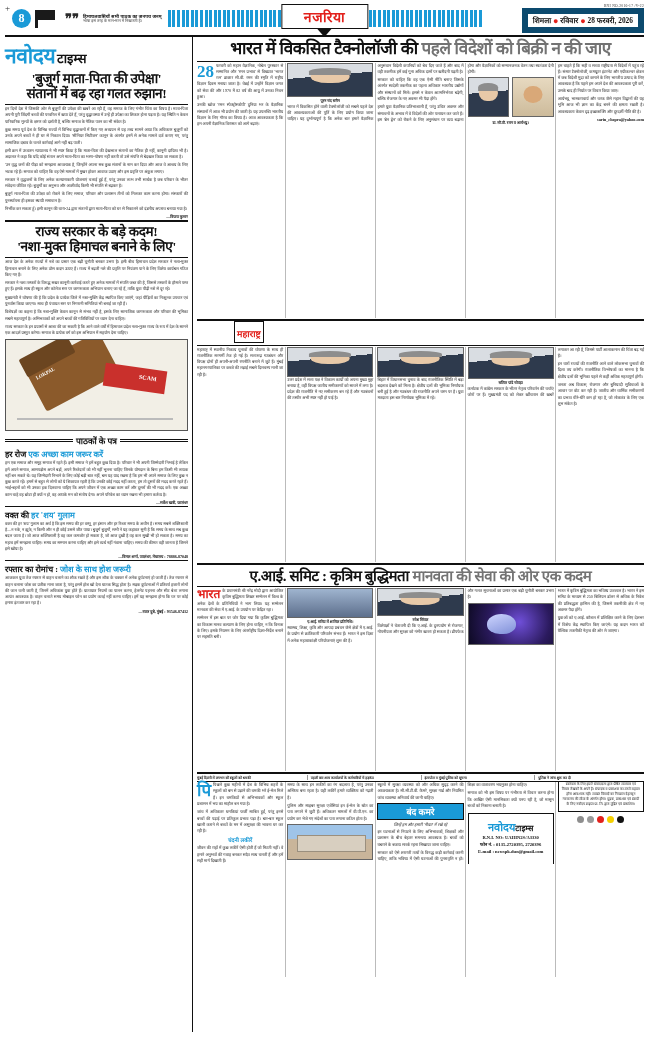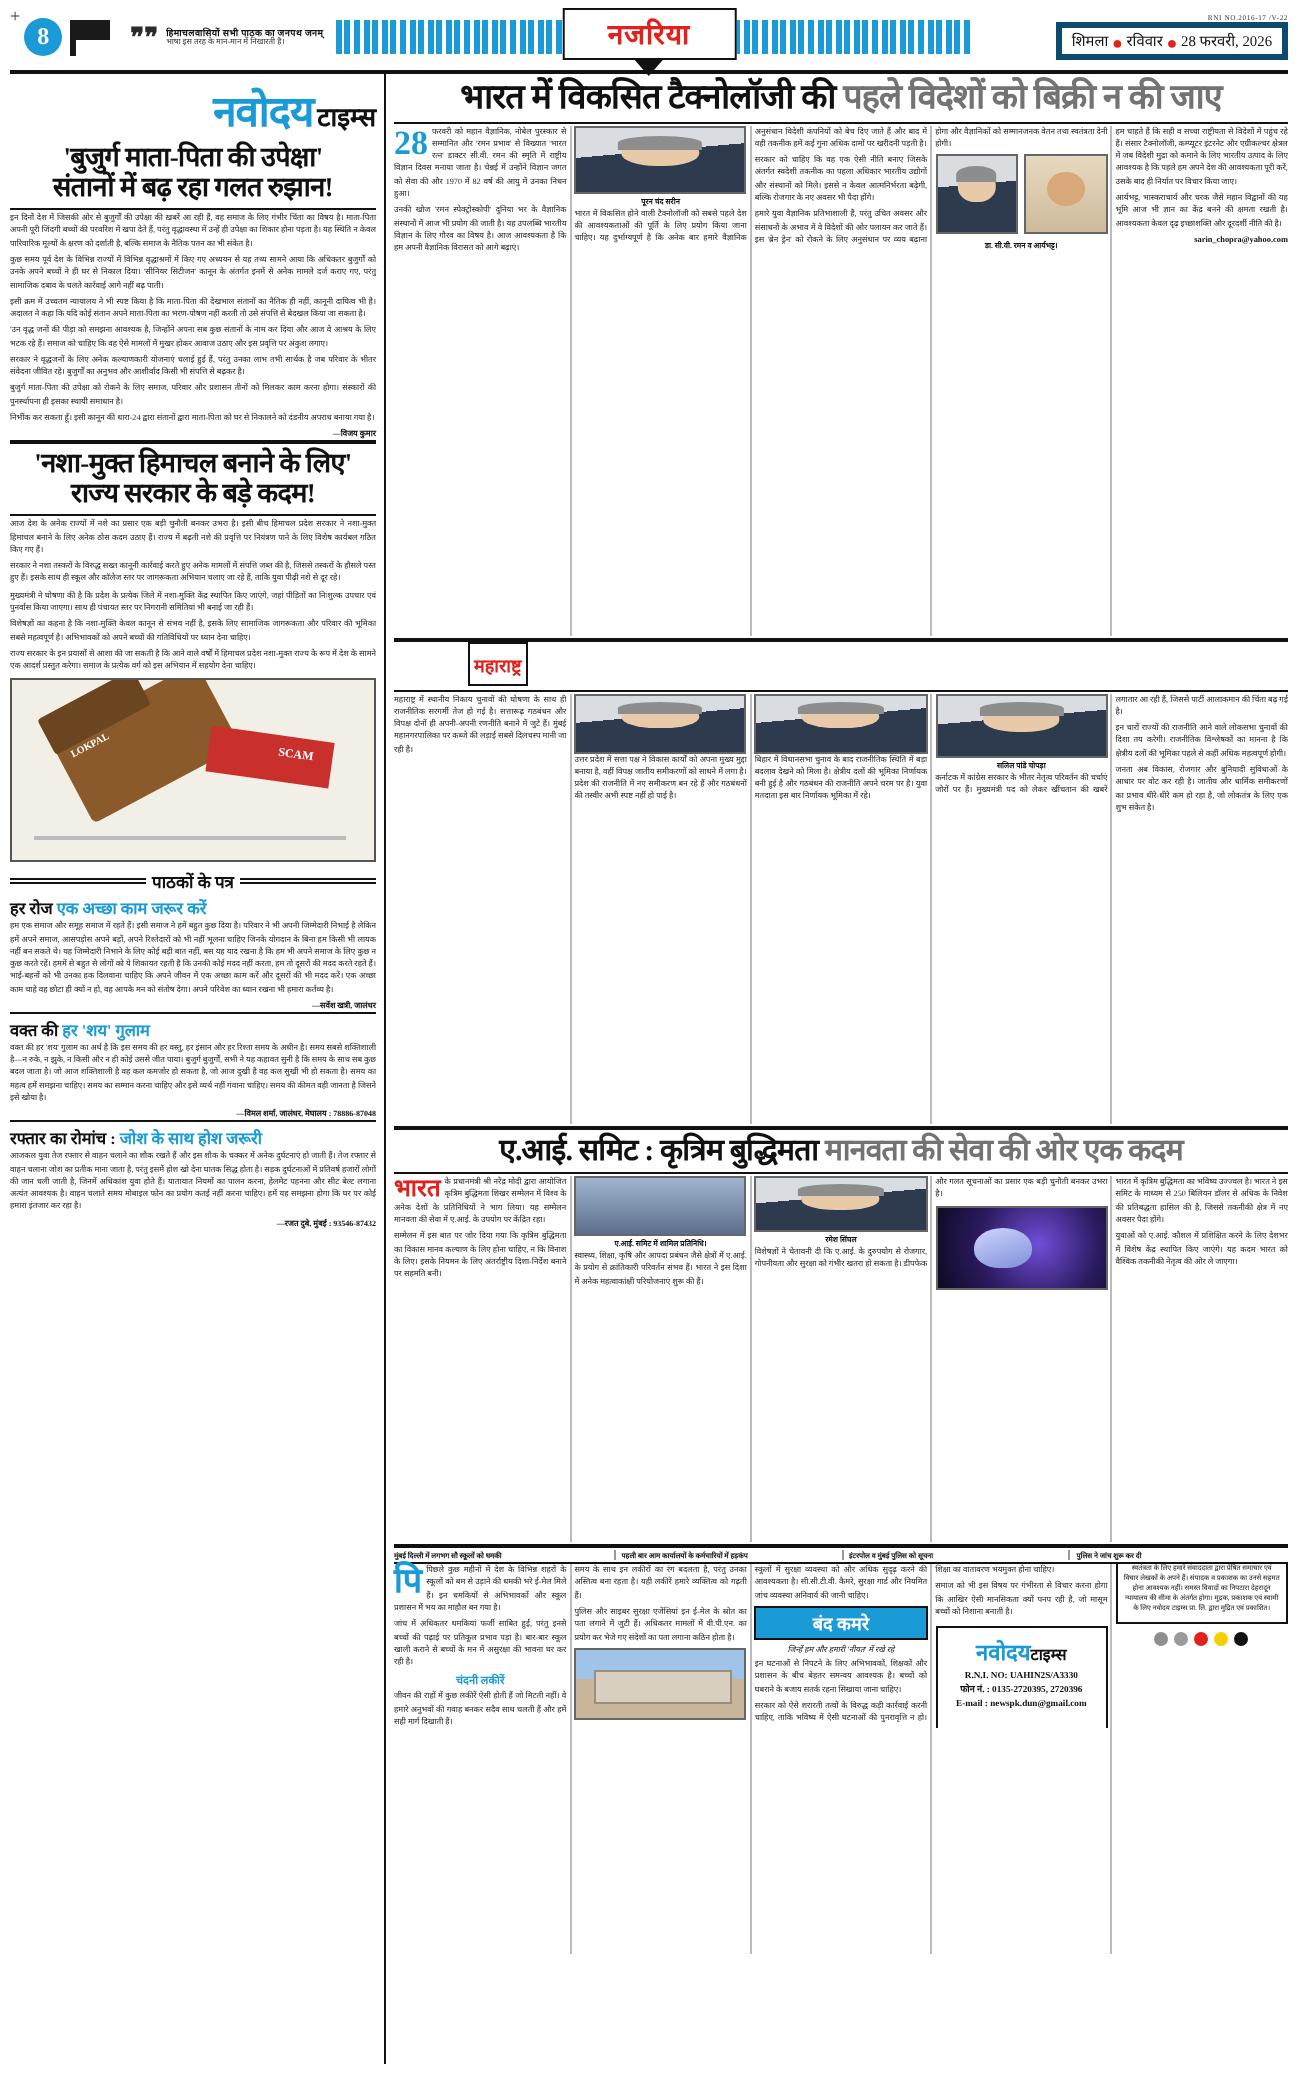--- a/index.html
+++ b/index.html
@@ -34,37 +34,37 @@
   .barcode i { display:block; width:3px; height:17px; background:#1a9ad7; flex:none;}
   .najariya-wrap { position:absolute; left:50%; transform:translateX(-50%); top:4px; }
   .najariya {
     border:1.2px solid #111; background:#fff; padding:2px 22px;
     font-size:14px; font-weight:bold; color:#e2211c;
     font-family:"Liberation Serif", serif; letter-spacing:.5px;
   }
   .najariya-tail { width:0;height:0;border-left:7px solid transparent;border-right:7px solid transparent;border-top:8px solid #111; margin:0 auto; }
   .dateblock { flex:none; text-align:right; }
   .dateblock .rni { font-size:3.6px; color:#333; letter-spacing:.3px; }
-  .datebox { border:3px solid #0c4a6e; padding:1px 5px; font-size:7.4px; font-weight:normal; white-space:nowrap; }
+  .datebox { border:6px solid #0c4a6e; padding:1px 5px; font-size:7.4px; font-weight:bold; white-space:nowrap; }
   .dot { color:#e2211c; font-size:9px; vertical-align:middle; }
 
   .rule-thick { border-top:2px solid #111; margin:1px 0 0; }
   .rule-thin  { border-top:.7px solid #111; margin:1px 0; }
 
   
   .body-grid { display:flex; gap:4px; height:995px; }
   .col-left { width:188px; flex:none; border-right:.7px solid #111; padding-right:4px;}
   .col-main { flex:1; }
 
   
   .para { font-size:4.05px; line-height:1.55; text-align:justify; color:#1a1a1a; margin:0 0 2px; }
   .cols5 { column-count:5; column-gap:4px; column-rule:.5px solid #bbb; }
 
   
-  .navodaya-mast { text-align:right; padding-top:4px; }
+  .navodaya-mast { text-align:left; padding-top:4px; }
   .navodaya-mast .nm1 { font-size:21px; font-weight:bold; color:#1a9ad7; letter-spacing:-.5px; display:inline-block;}
   .navodaya-mast .nm2 { font-size:13px; font-weight:bold; color:#111; display:inline-block; margin-left:2px;}
   .lead-head { text-align:center; font-size:13.5px; font-weight:bold; line-height:1.12; margin:2px 0 3px; letter-spacing:-.3px;}
 
   .bighead {
     font-size:17px; font-weight:bold; line-height:1.1; text-align:center;
     letter-spacing:-.4px; margin:3px 0 2px; color:#111;
   }
   .bighead .blue { color:#737373; }
   .mid-head {
@@ -262,22 +262,22 @@
         <p class="para">'उन वृद्ध जनों की पीड़ा को समझना आवश्यक है, जिन्होंने अपना सब कुछ संतानों के नाम कर दिया और आज वे आश्रय के लिए भटक रहे हैं। समाज को चाहिए कि वह ऐसे मामलों में मुखर होकर आवाज उठाए और इस प्रवृत्ति पर अंकुश लगाए।</p>
         <p class="para">सरकार ने वृद्धजनों के लिए अनेक कल्याणकारी योजनाएं चलाई हुई हैं, परंतु उनका लाभ तभी सार्थक है जब परिवार के भीतर संवेदना जीवित रहे। बुजुर्गों का अनुभव और आशीर्वाद किसी भी संपत्ति से बढ़कर है।</p>
         <p class="para">बुजुर्ग माता-पिता की उपेक्षा को रोकने के लिए समाज, परिवार और प्रशासन तीनों को मिलकर काम करना होगा। संस्कारों की पुनर्स्थापना ही इसका स्थायी समाधान है।</p>
         <p class="para">निर्भीक कर सकता हूँ। इसी कानून की धारा-24 द्वारा संतानों द्वारा माता-पिता को घर से निकालने को दंडनीय अपराध बनाया गया है।</p>
         <div class="sign">—विजय कुमार</div>
       </div>
 
       <div class="rule-thick"></div>
 
       <div class="lead-head">
+        <div>राज्य सरकार के बड़े कदम!</div>
         <div>'नशा-मुक्त हिमाचल बनाने के लिए'</div>
-        <div>राज्य सरकार के बड़े कदम!</div>
       </div>
       <div class="rule-thin"></div>
 
       <div>
         <p class="para">आज देश के अनेक राज्यों में नशे का प्रसार एक बड़ी चुनौती बनकर उभरा है। इसी बीच हिमाचल प्रदेश सरकार ने नशा-मुक्त हिमाचल बनाने के लिए अनेक ठोस कदम उठाए हैं। राज्य में बढ़ती नशे की प्रवृत्ति पर नियंत्रण पाने के लिए विशेष कार्यबल गठित किए गए हैं।</p>
         <p class="para">सरकार ने नशा तस्करों के विरुद्ध सख्त कानूनी कार्रवाई करते हुए अनेक मामलों में संपत्ति जब्त की है, जिससे तस्करों के हौसले पस्त हुए हैं। इसके साथ ही स्कूल और कॉलेज स्तर पर जागरूकता अभियान चलाए जा रहे हैं, ताकि युवा पीढ़ी नशे से दूर रहे।</p>
         <p class="para">मुख्यमंत्री ने घोषणा की है कि प्रदेश के प्रत्येक जिले में नशा-मुक्ति केंद्र स्थापित किए जाएंगे, जहां पीड़ितों का निःशुल्क उपचार एवं पुनर्वास किया जाएगा। साथ ही पंचायत स्तर पर निगरानी समितियां भी बनाई जा रही हैं।</p>
         <p class="para">विशेषज्ञों का कहना है कि नशा-मुक्ति केवल कानून से संभव नहीं है, इसके लिए सामाजिक जागरूकता और परिवार की भूमिका सबसे महत्वपूर्ण है। अभिभावकों को अपने बच्चों की गतिविधियों पर ध्यान देना चाहिए।</p>
         <p class="para">राज्य सरकार के इन प्रयासों से आशा की जा सकती है कि आने वाले वर्षों में हिमाचल प्रदेश नशा-मुक्त राज्य के रूप में देश के सामने एक आदर्श प्रस्तुत करेगा। समाज के प्रत्येक वर्ग को इस अभियान में सहयोग देना चाहिए।</p>
       </div>

